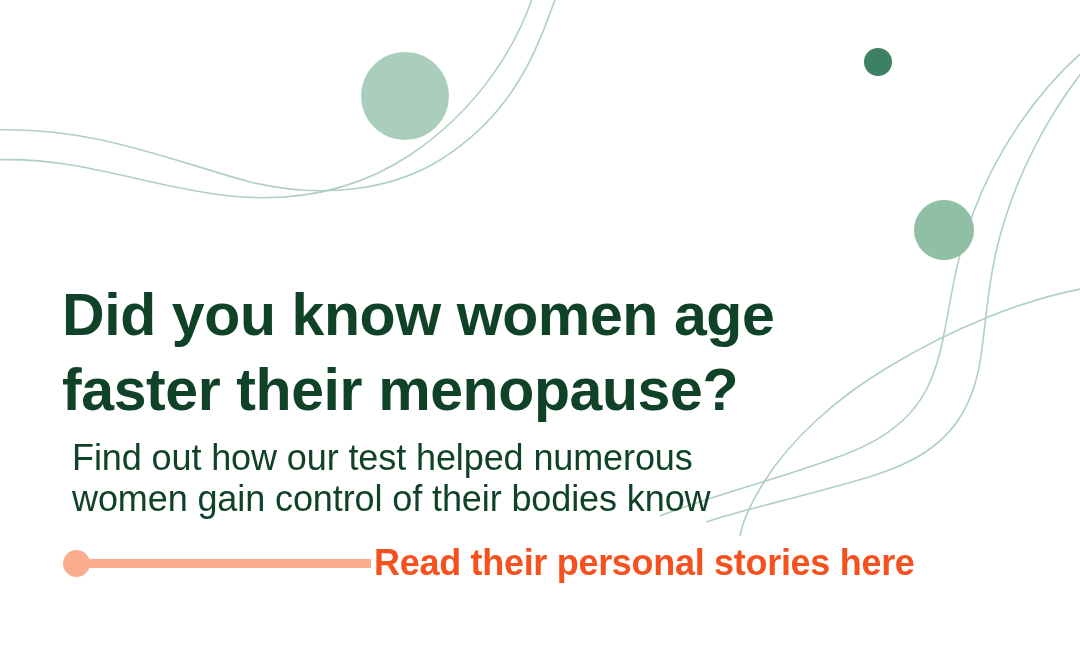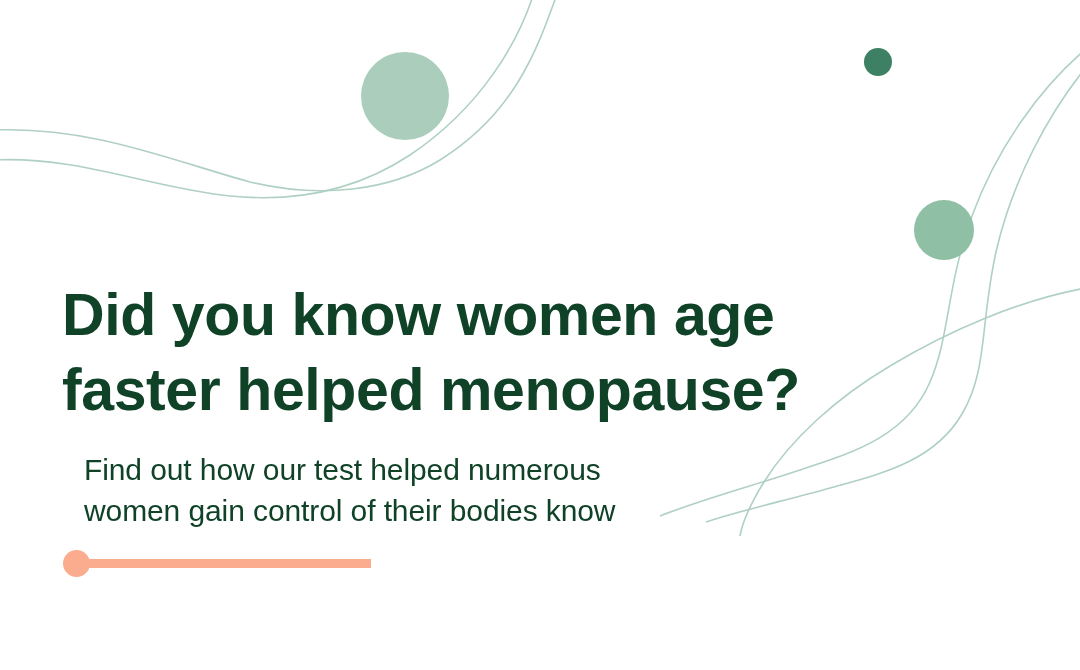--- a/index.html
+++ b/index.html
@@ -48,22 +48,22 @@
     white-space: nowrap;
   }
   .headline .hl-line {
     display: block;
   }
 
   .subtitle {
     position: absolute;
     left: 72px;
     top: 437px;
-    margin: 12px;
-    font-size: 30px;
+    margin: 0;
+    font-size: 36px;
     line-height: 41px;
     font-weight: 400;
     letter-spacing: -0.1px;
     color: #0F4227;
     white-space: nowrap;
   }
   .subtitle .sub-line {
     display: block;
   }
 
@@ -114,27 +114,28 @@
 
     <circle cx="405" cy="96" r="44" fill="#ABCDBB"></circle>
     <circle cx="878" cy="62" r="14" fill="#3D8063"></circle>
     <circle cx="944" cy="230" r="30" fill="#8FBFA4"></circle>
   </svg>
 
   <div id="content">
 
     <h1 class="headline">
       <span class="hl-line">Did you know women age</span>
-      <span class="hl-line">faster helped menopause?</span>
+      <span class="hl-line">faster their menopause?</span>
     </h1>
 
     <p class="subtitle">
       <span class="sub-line">Find out how our test helped numerous</span>
       <span class="sub-line">women gain control of their bodies know</span>
     </p>
 
     <div class="cta">
       <span class="cta-dot"></span>
       <span class="cta-rule"></span>
+      <span class="cta-label">Read their personal stories here</span>
     </div>
 
   </div>
 </div>
 
 </body></html>

